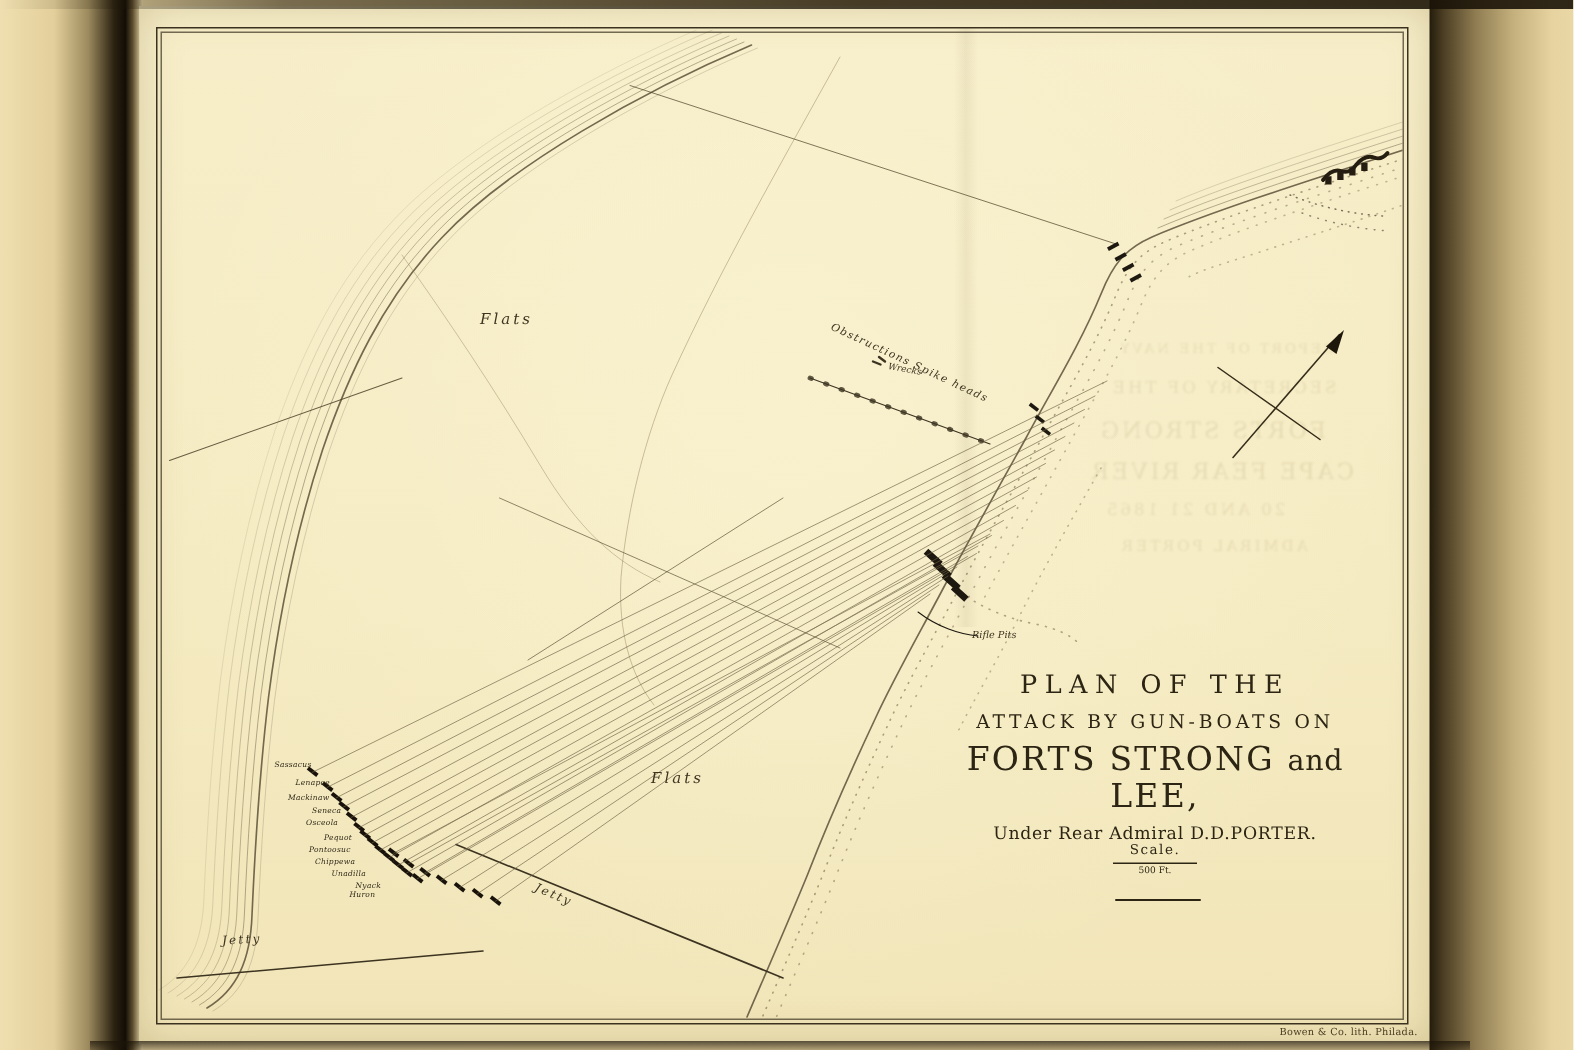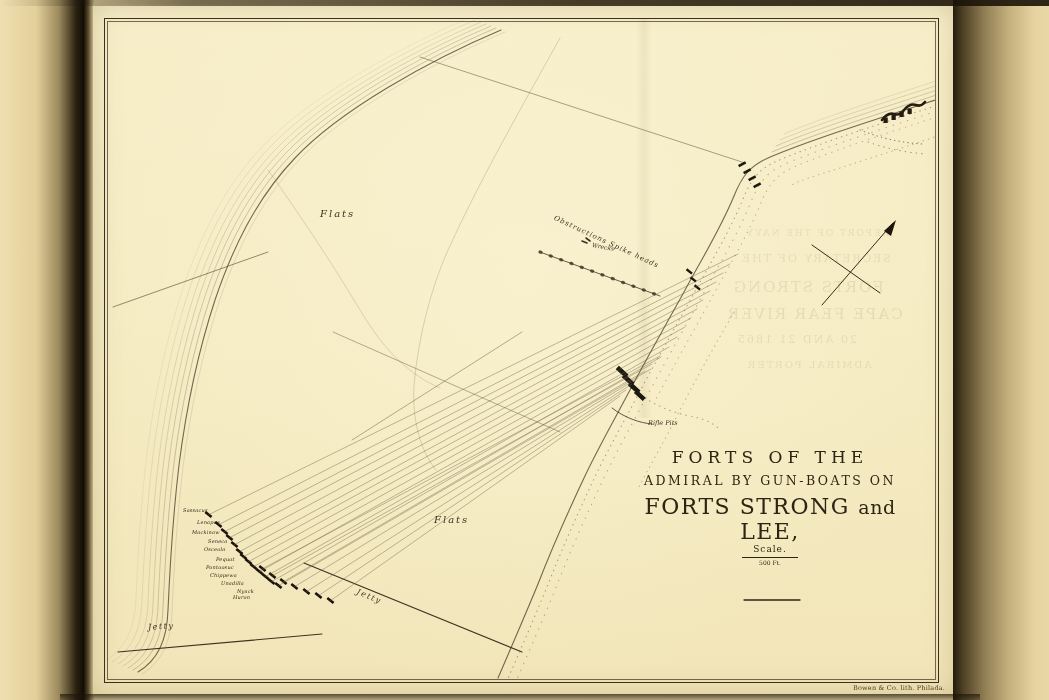--- a/index.html
+++ b/index.html
@@ -245,21 +245,22 @@
   <div class="ship-name" style="left:208px;top:538px;">Seneca</div>
   <div class="ship-name" style="left:204px;top:546px;">Osceola</div>
   <div class="ship-name" style="left:216px;top:556px;">Pequot</div>
   <div class="ship-name" style="left:206px;top:564px;">Pontoosuc</div>
   <div class="ship-name" style="left:210px;top:572px;">Chippewa</div>
   <div class="ship-name" style="left:221px;top:580px;">Unadilla</div>
   <div class="ship-name" style="left:237px;top:588px;">Nyack</div>
   <div class="ship-name" style="left:233px;top:594px;">Huron</div>
 
   <div class="title-block">
-    <div class="tb-l1">FORTS OF THE</div>
-    <div class="tb-l2">ADMIRAL BY GUN-BOATS ON</div>
+    <div class="tb-l1">PLAN OF THE</div>
+    <div class="tb-l2">ATTACK BY GUN-BOATS ON</div>
     <div class="tb-l3"><span>FORTS STRONG </span><span class="small-and">and</span><span> LEE,</span></div>
+    <div class="tb-l6">Under Rear Admiral D.D.PORTER.</div>
     <div class="tb-scale">Scale.</div>
     <div class="tb-scalebar"></div>
     <div class="tb-scaleval">500 Ft.</div>
   </div>
 
 </div>
 
 </body></html>

